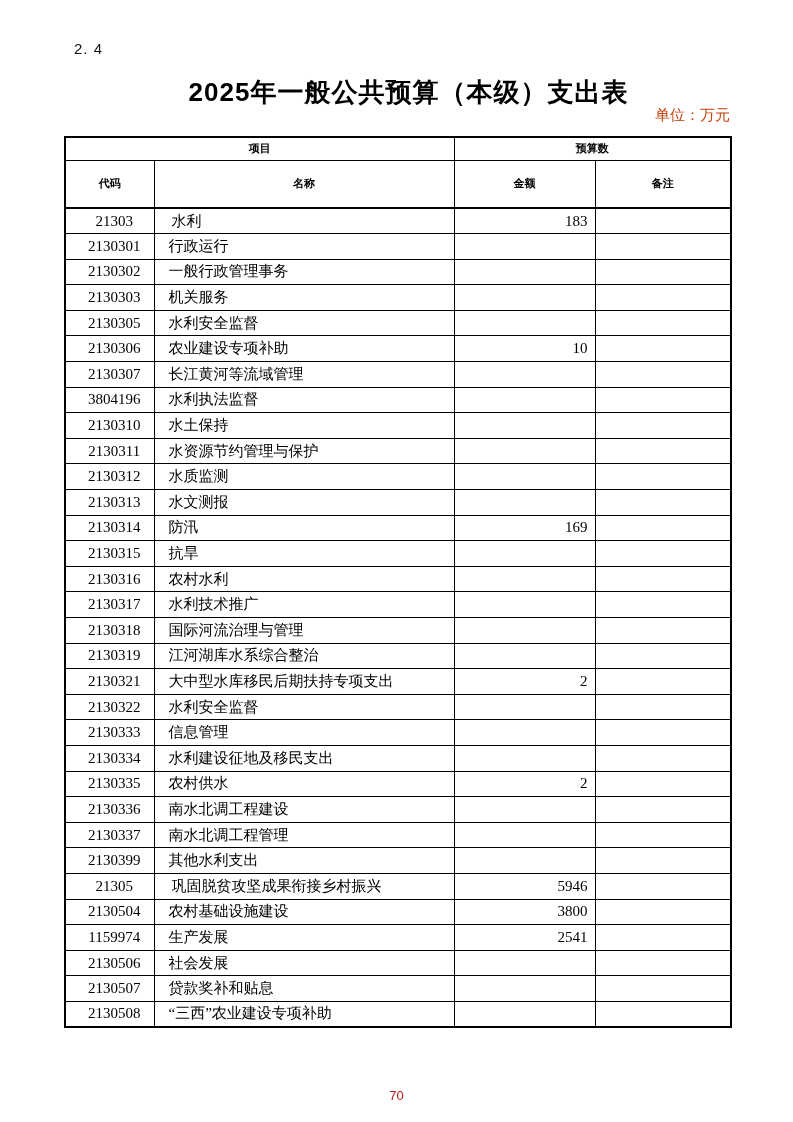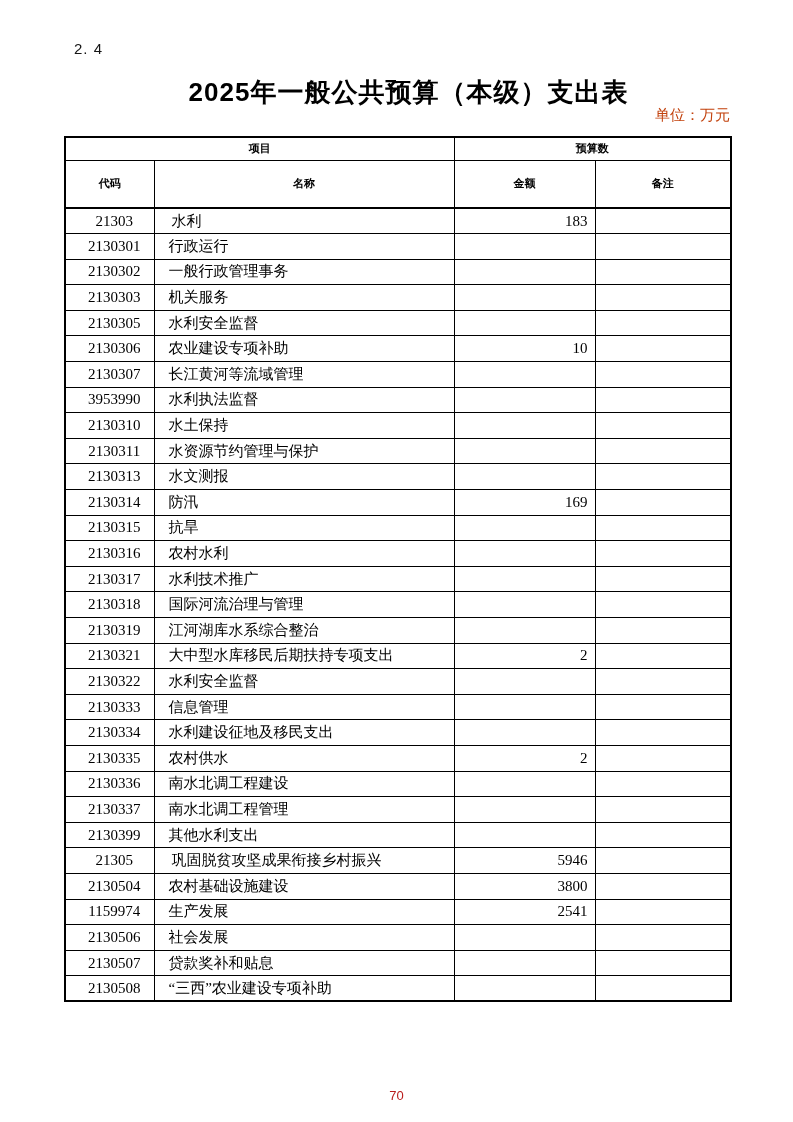--- a/index.html
+++ b/index.html
@@ -155,34 +155,40 @@
           <td class="amount">10</td>
           <td class="note"></td>
         </tr>
         <tr>
           <td class="code">2130307</td>
           <td class="name indent-2">长江黄河等流域管理</td>
           <td class="amount"></td>
           <td class="note"></td>
         </tr>
         <tr>
-          <td class="code">3953990</td>
+          <td class="code">3804196</td>
           <td class="name indent-2">水利执法监督</td>
           <td class="amount"></td>
           <td class="note"></td>
         </tr>
         <tr>
           <td class="code">2130310</td>
           <td class="name indent-2">水土保持</td>
           <td class="amount"></td>
           <td class="note"></td>
         </tr>
         <tr>
           <td class="code">2130311</td>
           <td class="name indent-2">水资源节约管理与保护</td>
+          <td class="amount"></td>
+          <td class="note"></td>
+        </tr>
+        <tr>
+          <td class="code">2130312</td>
+          <td class="name indent-2">水质监测</td>
           <td class="amount"></td>
           <td class="note"></td>
         </tr>
         <tr>
           <td class="code">2130313</td>
           <td class="name indent-2">水文测报</td>
           <td class="amount"></td>
           <td class="note"></td>
         </tr>
         <tr>

